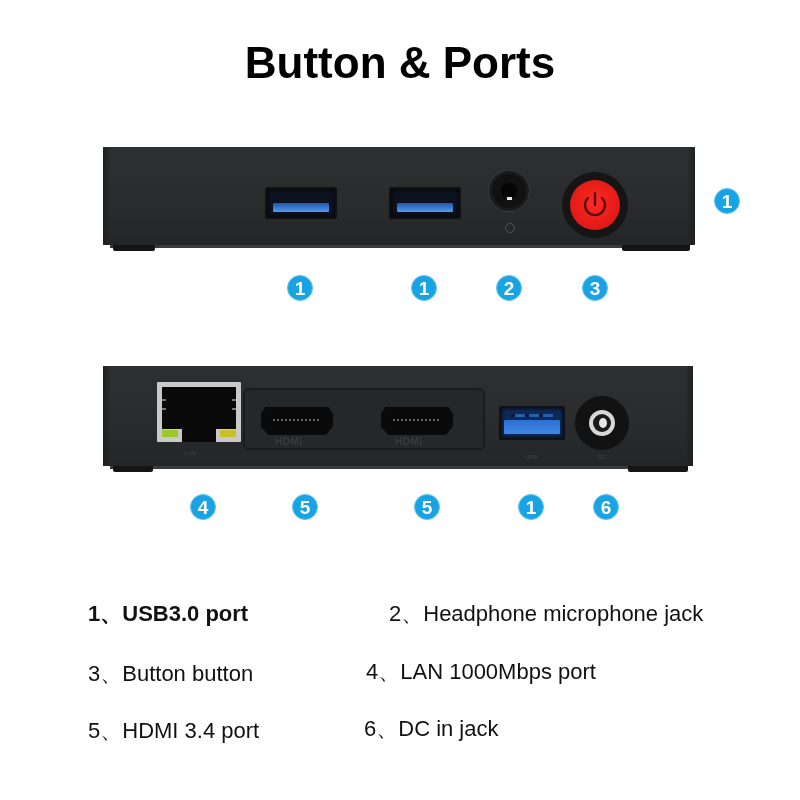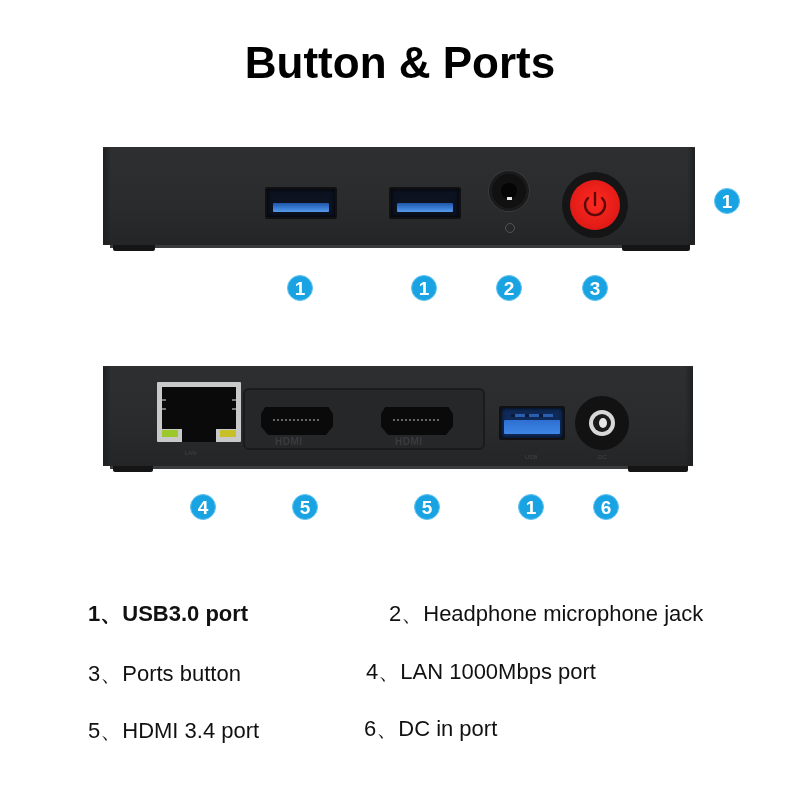--- a/index.html
+++ b/index.html
@@ -240,23 +240,23 @@
 <div class="badge" style="left:518px; top:494px;">1</div>
 <div class="badge" style="left:593px; top:494px;">6</div>
 
 <div class="legend-item" style="left:88px; top:599px;font-weight:bold;">
   <span>1、</span><span>USB3.0 port</span>
 </div>
 <div class="legend-item" style="left:381px; top:599px;margin-left:8px;">
   <span>2、</span><span>Headphone microphone jack</span>
 </div>
 <div class="legend-item" style="left:88px; top:659px;">
-  <span>3、</span><span>Ports button</span>
+  <span>3、</span><span>Button button</span>
 </div>
 <div class="legend-item" style="left:366px; top:657px;">
   <span>4、</span><span>LAN 1000Mbps port</span>
 </div>
 <div class="legend-item" style="left:88px; top:716px;">
   <span>5、</span><span>HDMI 3.4 port</span>
 </div>
 <div class="legend-item" style="left:364px; top:714px;">
-  <span>6、</span><span>DC in port</span>
+  <span>6、</span><span>DC in jack</span>
 </div>
 
 </body></html>

